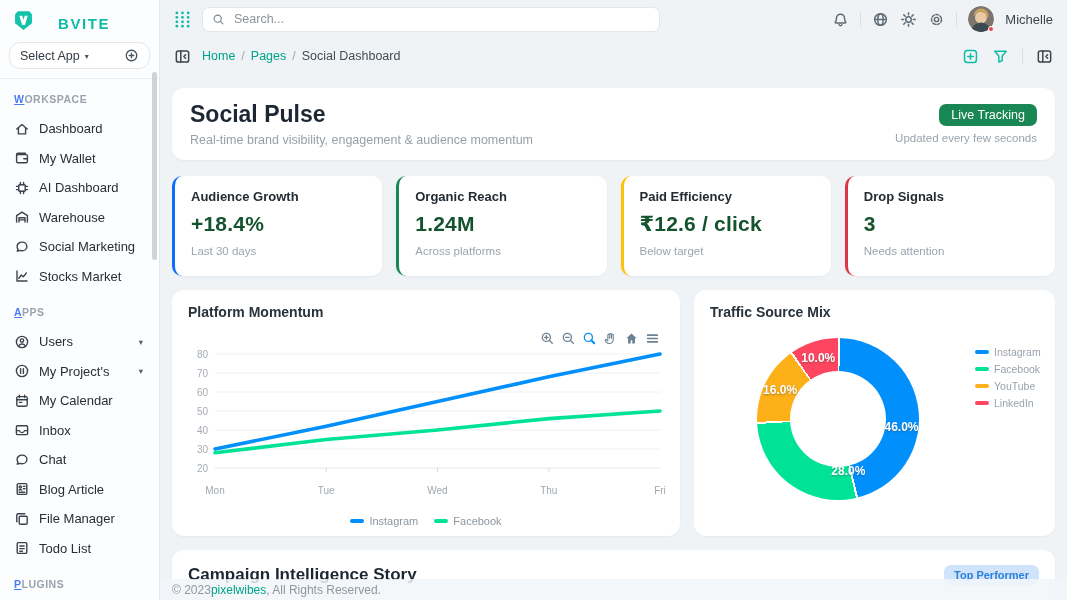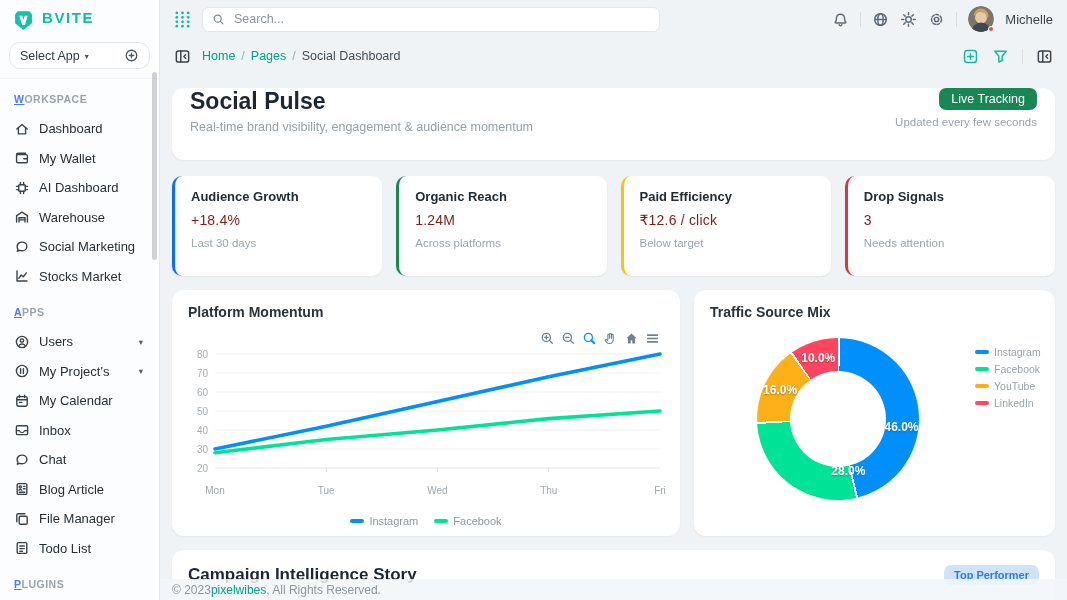--- a/index.html
+++ b/index.html
@@ -9,21 +9,21 @@
 }
 *{box-sizing:border-box}
 html,body{margin:0;padding:0}
 body{width:1067px;height:600px;overflow:hidden;background:#eff3f6;color:var(--txt);
   font-family:"Liberation Sans","DejaVu Sans",sans-serif;}
 .app{display:flex;width:100%;height:100%}
 
 
 .sidebar{width:160px;flex:none;background:#fcfdfe;border-right:1px solid var(--border);position:relative;display:flex;flex-direction:column}
 .sb-top{border-bottom:1px solid #edf0f3;padding-bottom:9px}
-.logo-row{display:flex;align-items:flex-start;gap:7px;padding:9px 12px 7px}
+.logo-row{display:flex;align-items:flex-end;gap:23px;padding:9px 12px 7px}
 .logo-mark{width:23px;height:23px;flex:none}
 .logo-mark svg{width:100%;height:100%;display:block}
 .logo-text{font-size:15px;font-weight:800;color:var(--teal);letter-spacing:1.6px}
 .select-app{margin:3px 9px 0;border:1px solid #e2e7eb;background:#fff;border-radius:11px;height:27px;display:flex;align-items:center;padding:0 10px;gap:5px;font-size:12.5px;color:#343c44;cursor:pointer}
 .sa-caret{font-size:8px;color:#4a545c;margin-top:1px}
 .sa-plus{margin-left:auto;width:15px;height:15px;color:#4a545c}
 .icon svg{width:100%;height:100%;display:block}
 .menu{flex:1;overflow:hidden;padding:8px 8px 0 14px}
 .sec-header{font-size:10.5px;letter-spacing:.5px;color:#9aa3ac;font-weight:700;margin:6px 0 9px}
 .menu .sec-header:not(:first-child){margin-top:15px}
@@ -57,32 +57,32 @@
 .crumb-current{color:#434c54}
 .cb-right{margin-left:auto;display:flex;align-items:center;gap:13px}
 .cb-icon{width:17px;height:17px;color:var(--teal);cursor:pointer}
 .cb-icon.dark{color:#3c454d}
 .cb-divider{width:1px;height:15px;background:#d9dee3}
 
 .content{flex:1;padding:14px 12px 0;overflow:hidden;position:relative}
 .card{background:#fff;border-radius:12px;box-shadow:0 1px 2px rgba(20,30,40,.05)}
 
 
-.header-card{height:72px;display:flex;align-items:flex-start;padding:0 18px;margin-bottom:16px}
+.header-card{height:72px;display:flex;align-items:center;padding:0 18px;margin-bottom:16px}
 .hc-title{margin:0;font-size:23px;font-weight:800;color:#1d2733}
 .hc-sub{font-size:12.5px;color:#95a0a9;margin-top:5px}
 .hc-right{margin-left:auto;display:flex;flex-direction:column;align-items:flex-end;gap:6px}
 .live-badge{background:var(--success);color:#fff;font-size:12.5px;font-weight:400;padding:4px 12px;border-radius:7px}
 .hc-updated{font-size:11.5px;color:#9aa4ad}
 
 
 .stats-row{display:flex;gap:14px;margin-bottom:14px}
 .stat-card{flex:1;height:100px;border-radius:10px;padding:13px 16px;border-left:3px solid #ccc}
 .stat-title{font-size:13px;font-weight:700;color:#232b33}
-.stat-value{font-size:14px;font-weight:400;color:#7f1d1d;margin-top:8px;letter-spacing:.2px}
+.stat-value{font-size:21px;font-weight:700;color:#14532d;margin-top:8px;letter-spacing:.2px}
 .stat-caption{font-size:11.5px;color:#9aa4ad;margin-top:9px}
 
 
 .charts-row{display:flex;gap:14px}
 .chart-card{height:246px;position:relative}
 .momentum{width:508px;flex:none;padding:14px 12px 0 16px}
 .traffic{flex:1;padding:14px 16px 0}
 .cc-title{font-size:14px;font-weight:700;color:#2a323a}
 .apex-toolbar{position:absolute;top:41px;right:20px;display:flex;gap:6px;align-items:center}
 .apex-ic{width:15px;height:15px;color:#6e8192;cursor:pointer}

